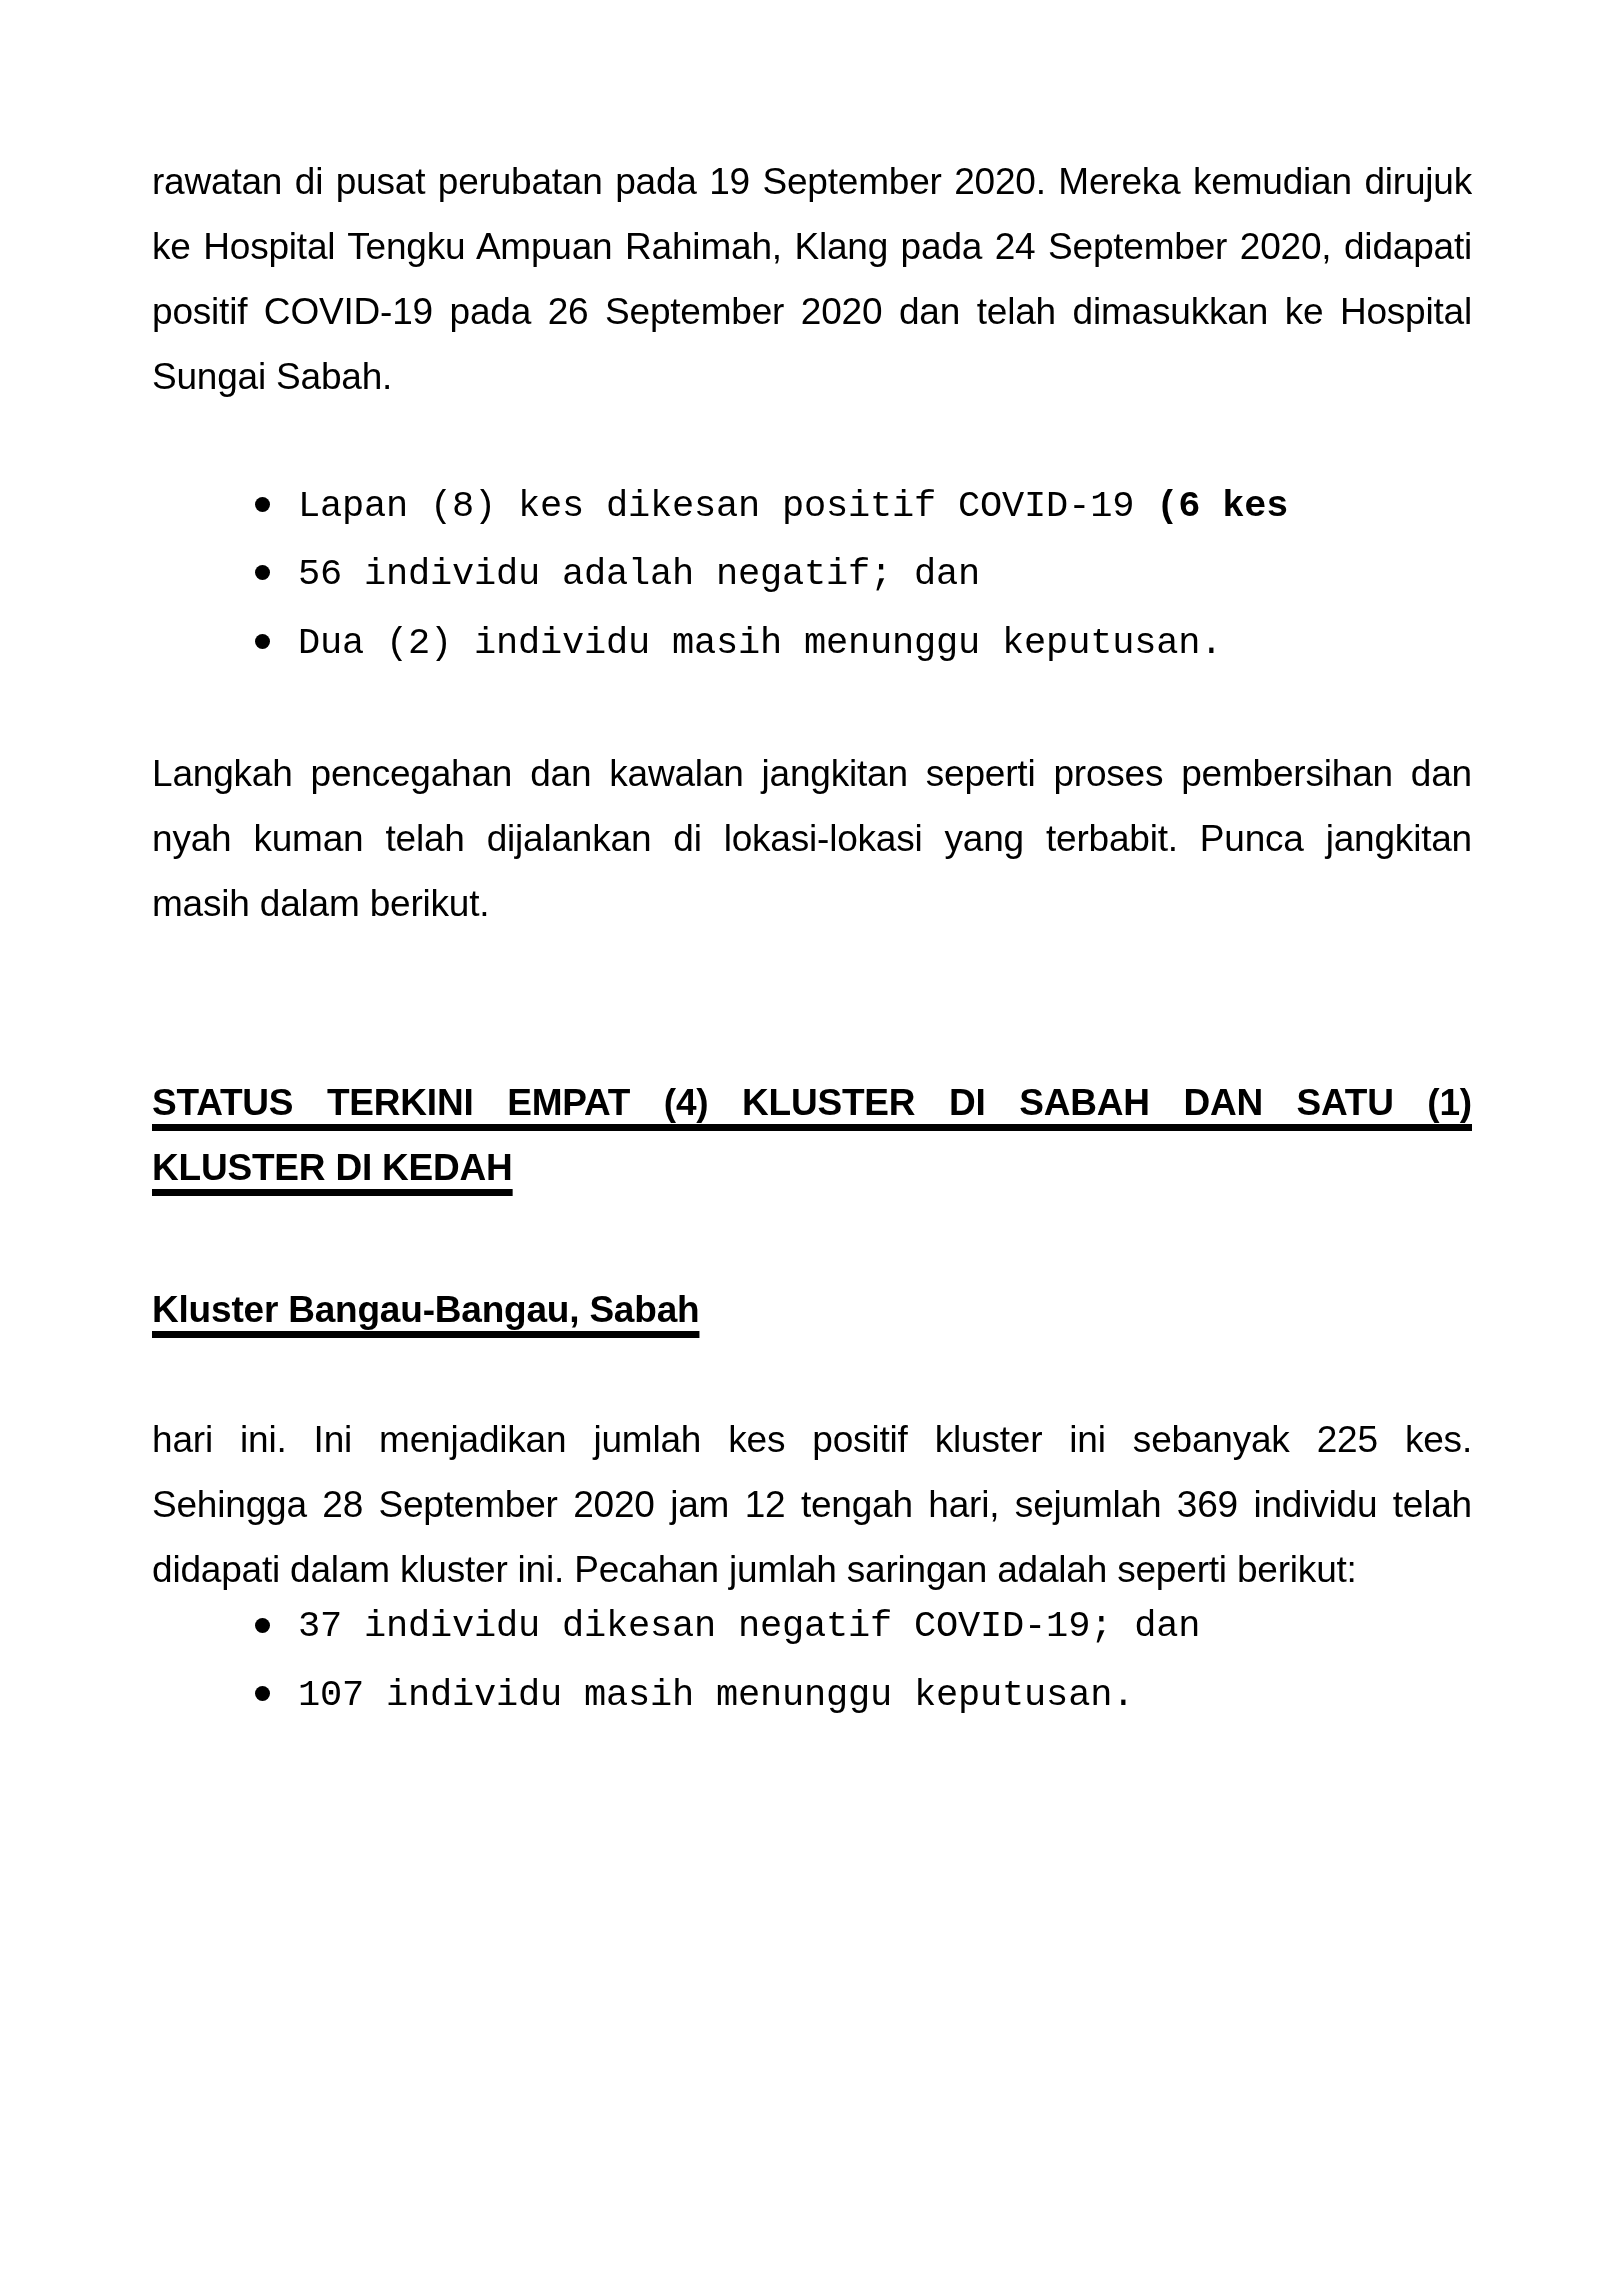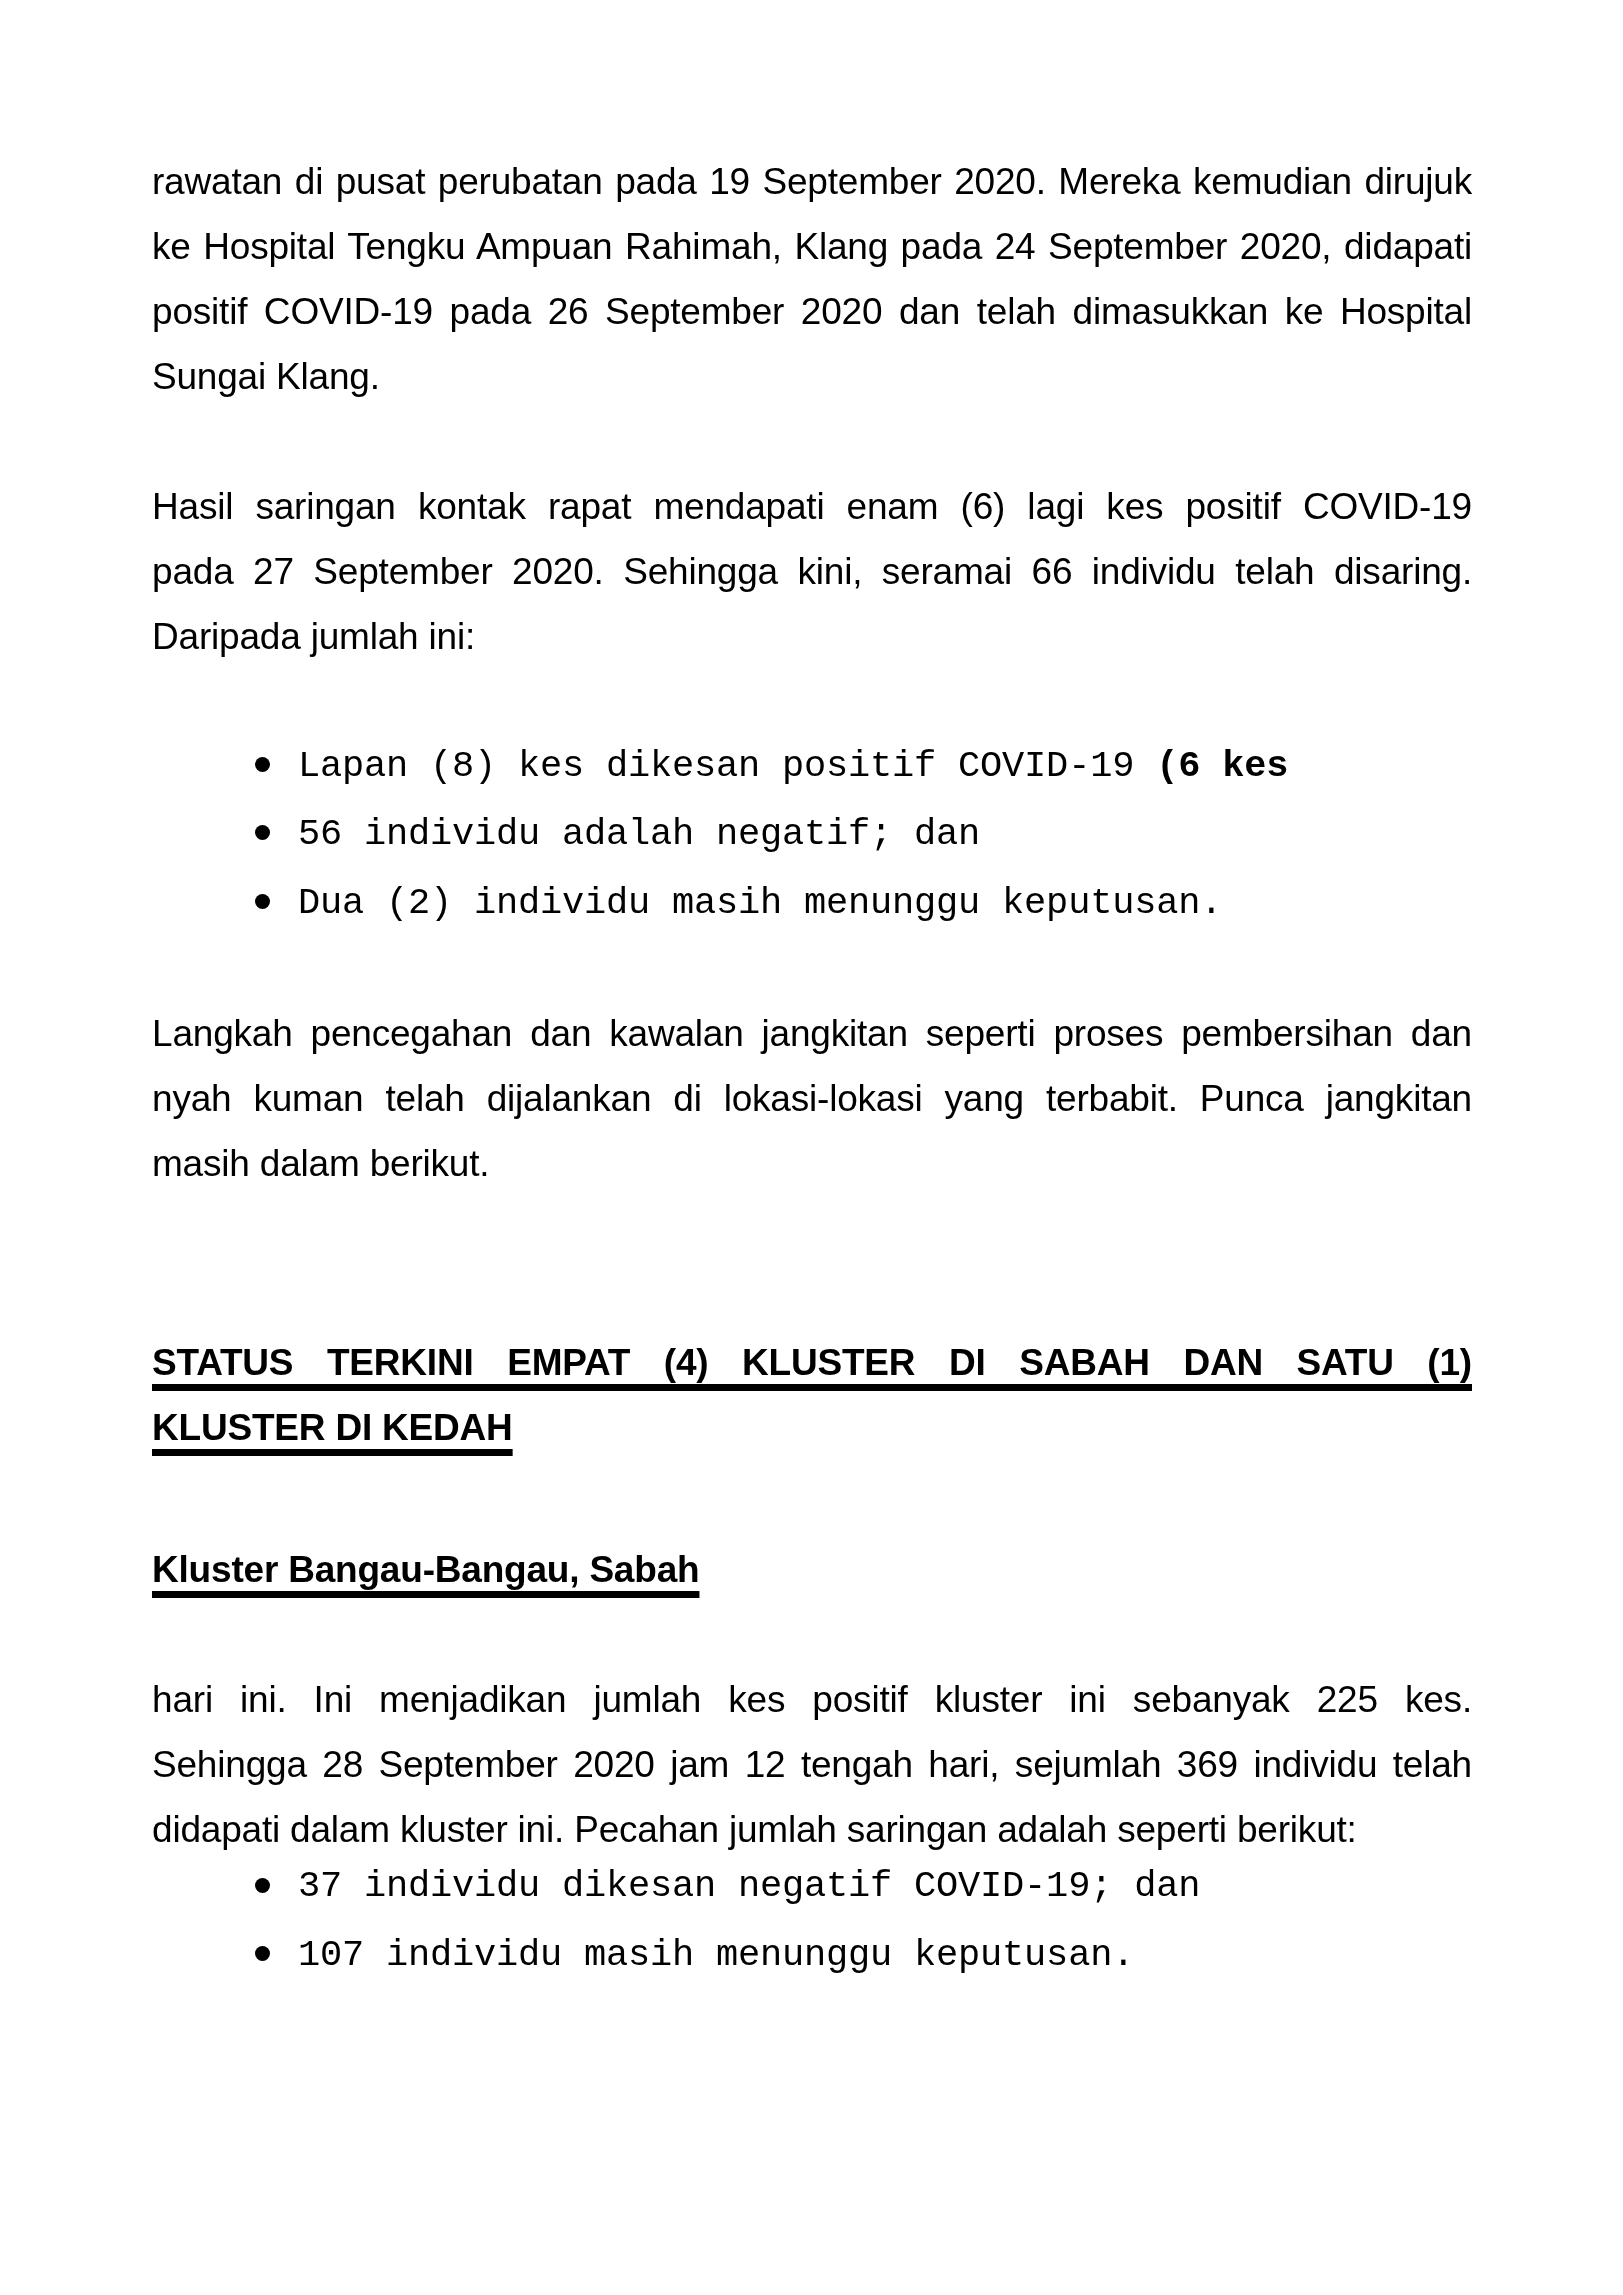--- a/index.html
+++ b/index.html
@@ -76,26 +76,21 @@
 </style>
 </head>
 <body>
 
 <div class="page" data-name="document-page" style="background: rgb(255, 255, 255); color: rgb(0, 0, 0);">
   <div class="content" data-name="document-content">
       <div class="block paragraph" data-name="para-1">
         <div class="line j" data-name="text-line"><span class="seg" data-name="text-segment">rawatan di pusat perubatan pada 19 September 2020. Mereka kemudian dirujuk</span></div>
         <div class="line j" data-name="text-line"><span class="seg" data-name="text-segment">ke Hospital Tengku Ampuan Rahimah, Klang pada 24 September 2020, didapati</span></div>
         <div class="line j" data-name="text-line"><span class="seg" data-name="text-segment">positif COVID-19 pada 26 September 2020 dan telah dimasukkan ke Hospital</span></div>
-        <div class="line" data-name="text-line"><span class="seg" data-name="text-segment">Sungai Klang.</span></div>
-      </div>
-      <div class="block paragraph" data-name="para-2">
-        <div class="line j" data-name="text-line"><span class="seg" data-name="text-segment">Hasil saringan kontak rapat mendapati enam (6) lagi kes positif COVID-19</span></div>
-        <div class="line j" data-name="text-line"><span class="seg" data-name="text-segment">pada 27 September 2020. Sehingga kini, seramai 66 individu telah disaring.</span></div>
-        <div class="line" data-name="text-line"><span class="seg" data-name="text-segment">Daripada jumlah ini:</span></div>
+        <div class="line" data-name="text-line"><span class="seg" data-name="text-segment">Sungai Sabah.</span></div>
       </div>
       <div class="block bullets" data-name="bullet-list-1">
         <div class="line" data-name="list-item"><span class="dot" data-name="bullet-icon"></span><span class="seg" data-name="text-segment">Lapan (8) kes dikesan positif COVID-19 </span><span class="seg bold" data-name="text-segment">(6 kes baharu)</span><span class="seg" data-name="text-segment">;</span></div>
         <div class="line" data-name="list-item"><span class="dot" data-name="bullet-icon"></span><span class="seg" data-name="text-segment">56 individu adalah negatif; dan</span></div>
         <div class="line" data-name="list-item"><span class="dot" data-name="bullet-icon"></span><span class="seg" data-name="text-segment">Dua (2) individu masih menunggu keputusan.</span></div>
       </div>
       <div class="block paragraph" data-name="para-3">
         <div class="line j" data-name="text-line"><span class="seg" data-name="text-segment">Langkah pencegahan dan kawalan jangkitan seperti proses pembersihan dan</span></div>
         <div class="line j" data-name="text-line"><span class="seg" data-name="text-segment">nyah kuman telah dijalankan di lokasi-lokasi yang terbabit. Punca jangkitan</span></div>
         <div class="line" data-name="text-line"><span class="seg" data-name="text-segment">masih dalam berikut.</span></div>

